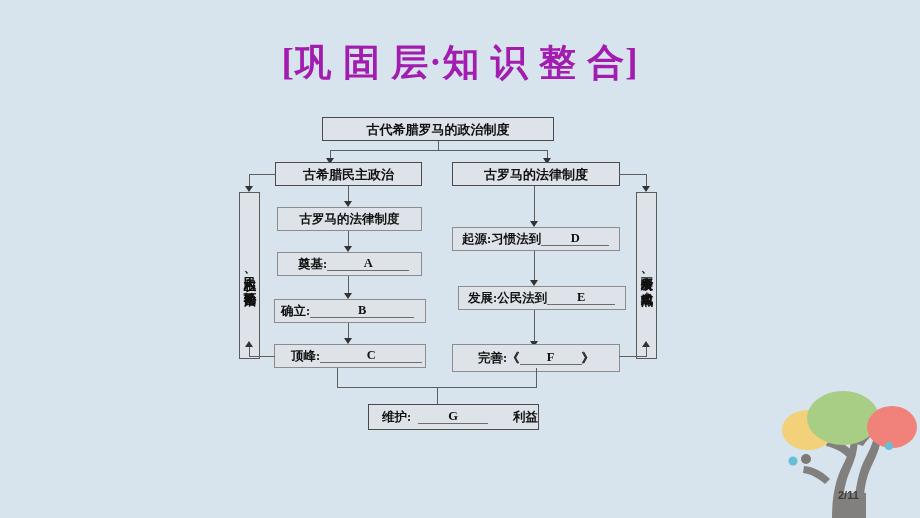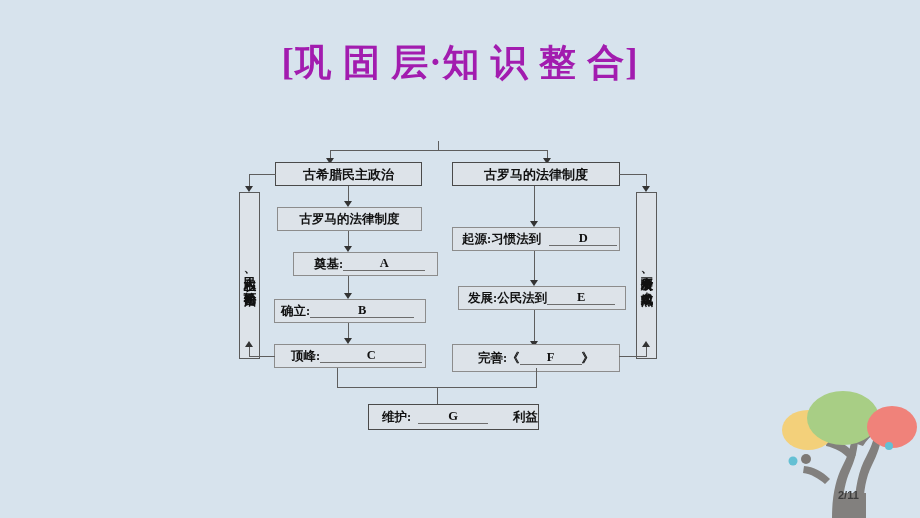--- a/index.html
+++ b/index.html
@@ -130,20 +130,23 @@
 </style>
 </head>
 <body>
 
 <div id="slide">
 
   <div id="title">[巩 固 层·知 识 整 合]</div>
 
   <div id="diagram">
 
+    <div class="box strong" style="left:322px; top:117px; width:232px; height:24px; font-size:13px;">
+      <span>古代希腊罗马的政治制度</span>
+    </div>
 
     <div class="ln v" style="left:438px; top:141px; height:9px;"></div>
     <div class="ln h" style="left:330px; top:150px; width:217px;"></div>
     <div class="ln v" style="left:330px; top:150px; height:10px;"></div>
     <div class="arrow-down" style="left:326px; top:158px;"></div>
     <div class="ln v" style="left:547px; top:150px; height:10px;"></div>
     <div class="arrow-down" style="left:543px; top:158px;"></div>
 
     <div class="box strong" style="left:275px; top:162px; width:147px; height:24px; font-size:13px;">
       <span>古希腊民主政治</span>
@@ -172,21 +175,21 @@
     <div class="ln v" style="left:348px; top:186px; height:18px;"></div>
     <div class="arrow-down" style="left:344px; top:201px;"></div>
 
     <div class="box" style="left:277px; top:207px; width:145px; height:24px;">
       <span>古罗马的法律制度</span>
     </div>
 
     <div class="ln v" style="left:348px; top:231px; height:18px;"></div>
     <div class="arrow-down" style="left:344px; top:246px;"></div>
 
-    <div class="box" style="left:277px; top:252px; width:145px; height:24px; justify-content:flex-start; padding-left:20px;margin-left:16px;">
+    <div class="box" style="left:277px; top:252px; width:145px; height:24px; justify-content:flex-start; padding-left:20px;">
       <span>奠基:</span>
       <span class="blank" style="width:82px;">A</span>
     </div>
 
     <div class="ln v" style="left:348px; top:276px; height:19px;"></div>
     <div class="arrow-down" style="left:344px; top:293px;"></div>
 
     <div class="box" style="left:274px; top:299px; width:152px; height:24px; justify-content:flex-start; padding-left:6px;">
       <span>确立:</span>
       <span class="blank" style="width:104px;">B</span>
@@ -202,21 +205,21 @@
 
     <div class="ln h" style="left:249px; top:356px; width:26px;"></div>
     <div class="ln v" style="left:249px; top:347px; height:10px;"></div>
     <div style="position:absolute; left:245px; top:341px; width:0; height:0;
                 border-left:4px solid transparent; border-right:4px solid transparent;
                 border-bottom:6px solid #333333;"></div>
 
     <div class="ln v" style="left:534px; top:186px; height:38px;"></div>
     <div class="arrow-down" style="left:530px; top:221px;"></div>
 
-    <div class="box" style="left:452px; top:227px; width:168px; height:24px; justify-content:flex-start; padding-left:9px;gap:8px;">
+    <div class="box" style="left:452px; top:227px; width:168px; height:24px; justify-content:flex-start; padding-left:9px;">
       <span>起源:习惯法到</span>
       <span class="blank" style="width:68px;">D</span>
     </div>
 
     <div class="ln v" style="left:534px; top:251px; height:32px;"></div>
     <div class="arrow-down" style="left:530px; top:280px;"></div>
 
     <div class="box" style="left:452px; top:286px; width:168px; height:24px; justify-content:flex-start; padding-left:9px;margin-left:6px;">
       <span>发展:公民法到</span>
       <span class="blank" style="width:68px;">E</span>

